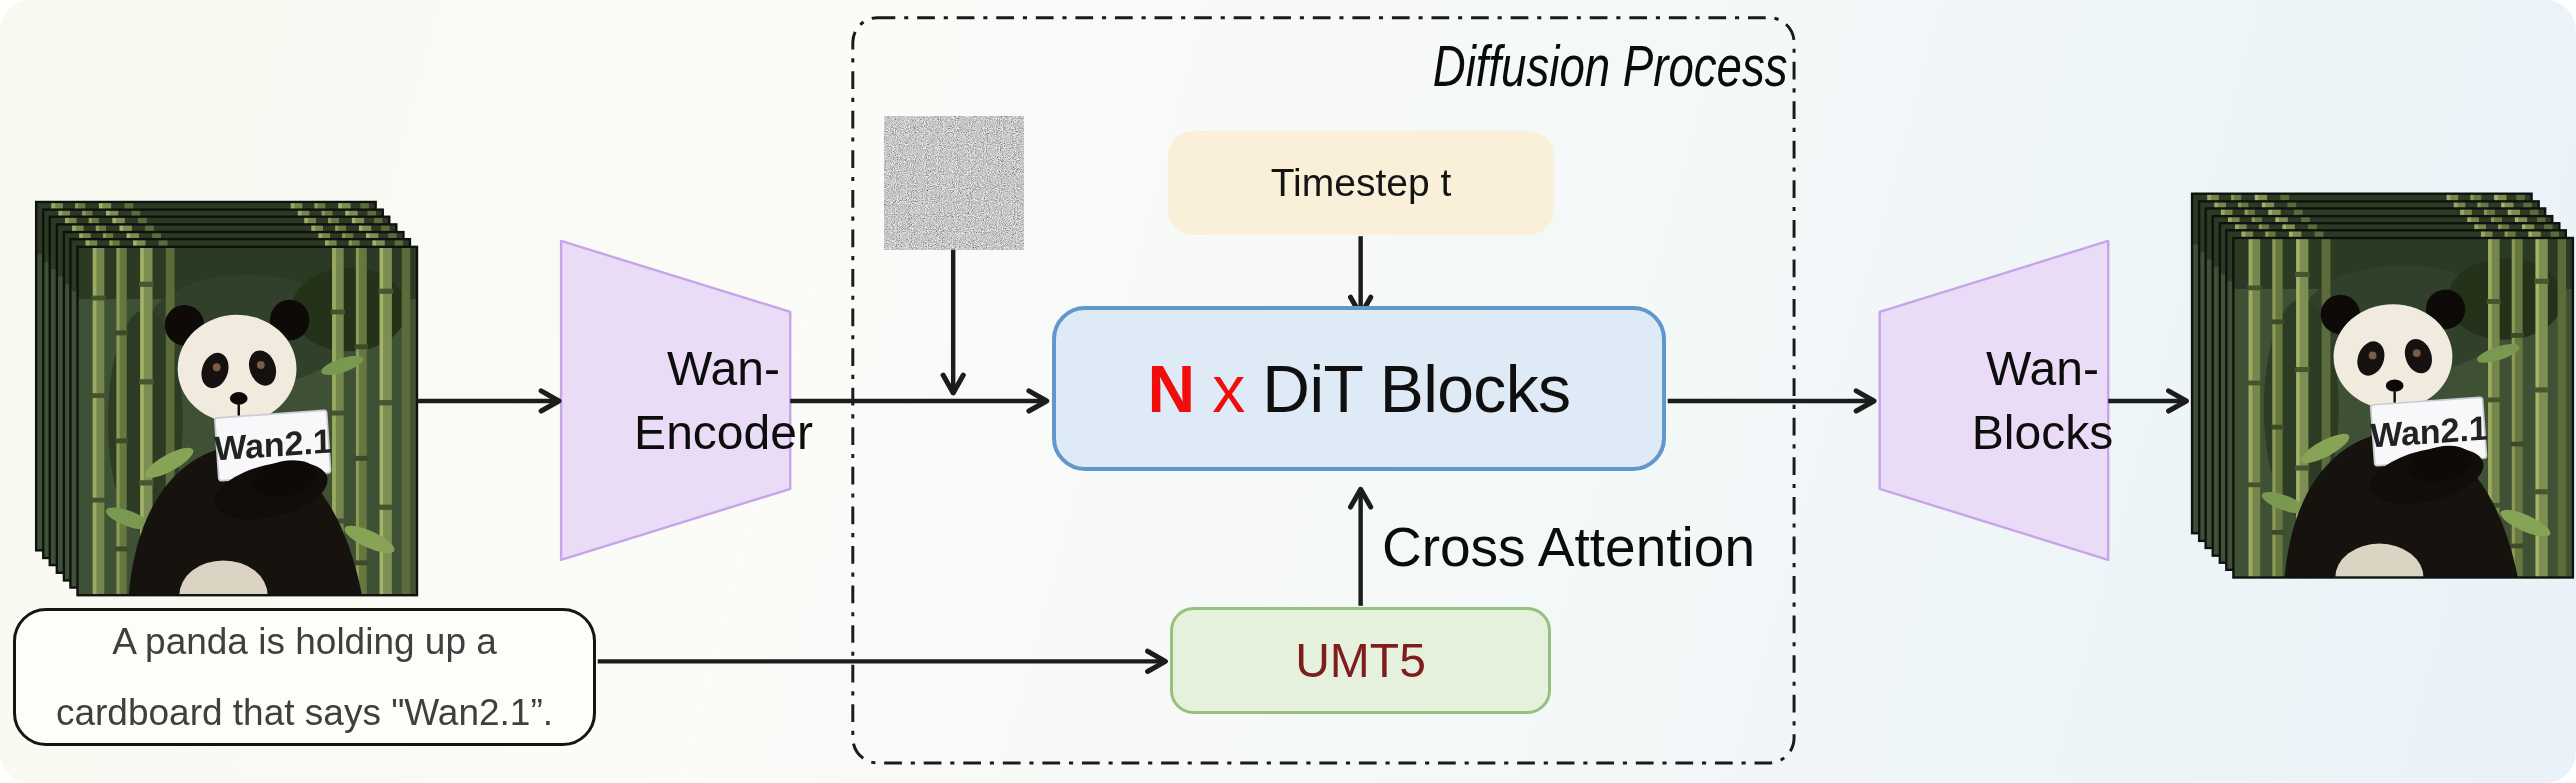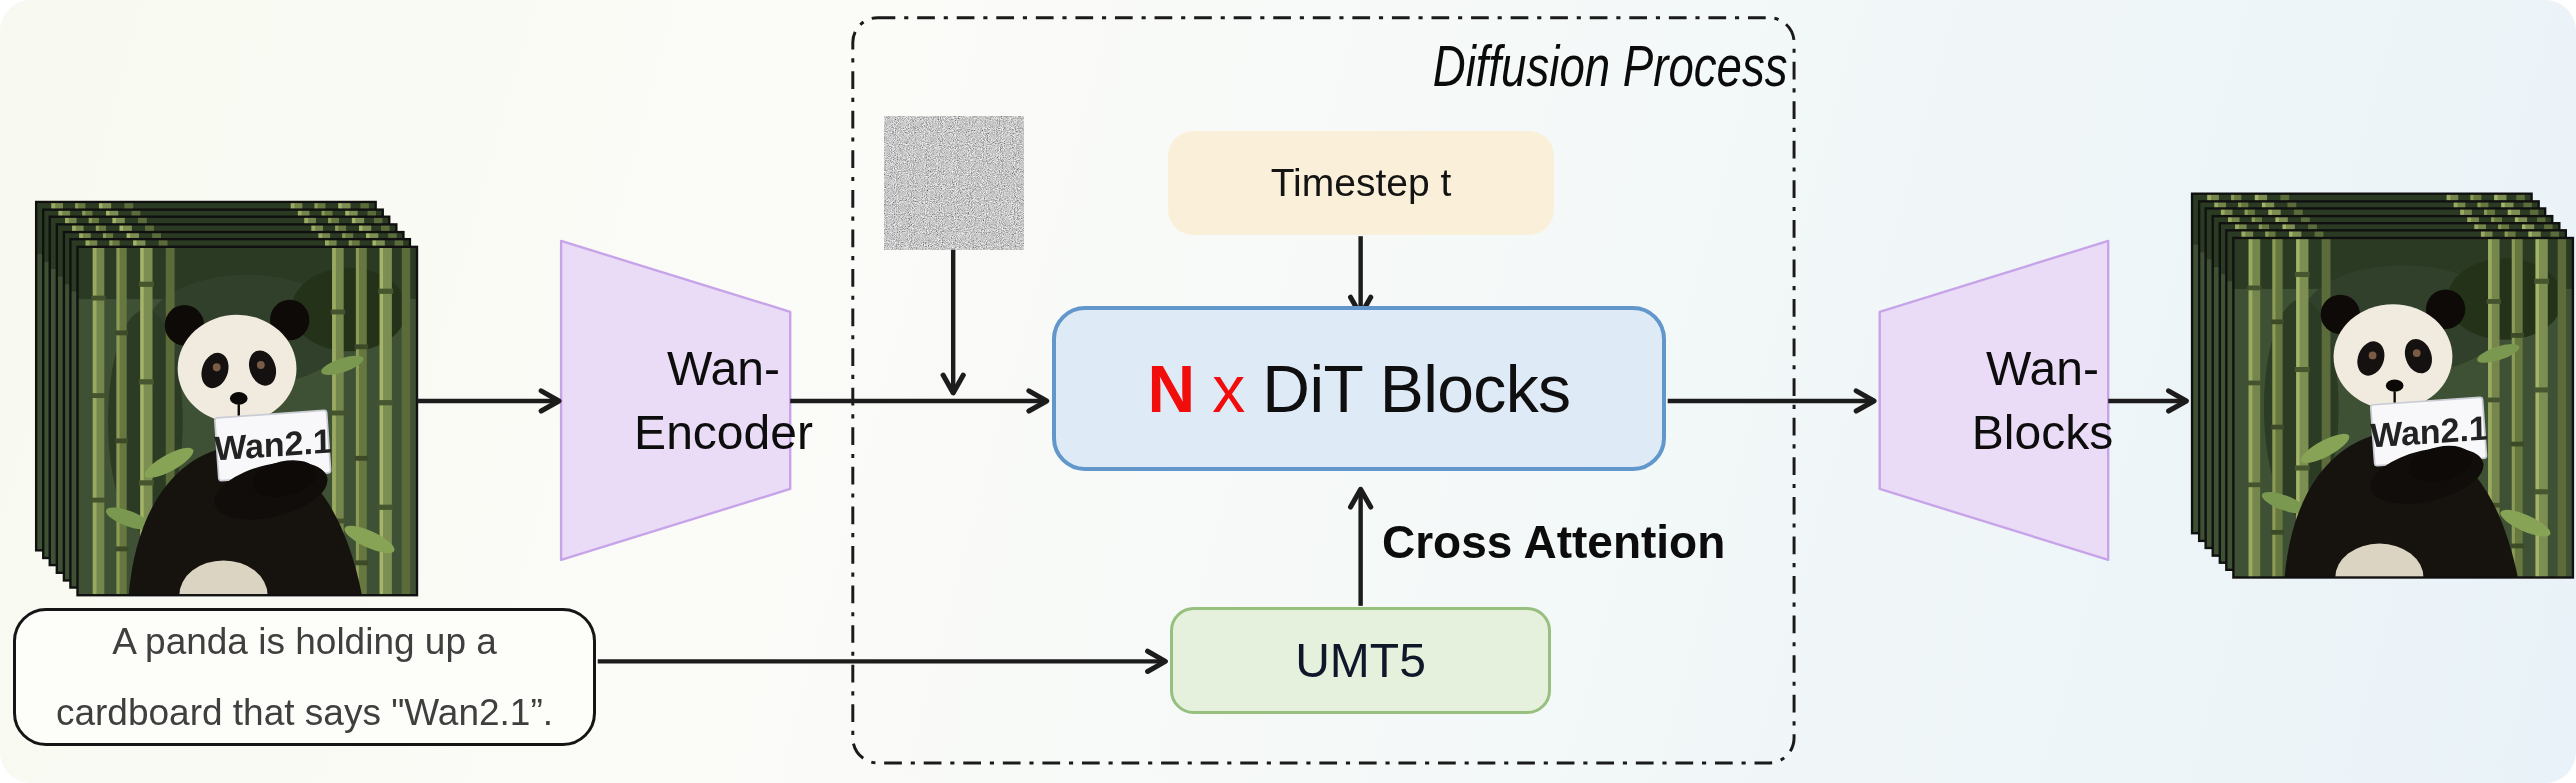--- a/index.html
+++ b/index.html
@@ -14,32 +14,32 @@
   
   #timestep-box{left:1168px;top:131px;width:386px;height:104px;border-radius:25px;}
   #timestep-box span{font-size:39px;font-weight:500;color:#141414;}
   
   #dit-box{left:1052px;top:306px;width:614px;height:165px;border-radius:33px;border:4.1px solid;}
   #dit-box .dit-line{font-size:66px;font-weight:500;letter-spacing:-0.6px;white-space:pre;color:#0f0f0f;}
   #dit-box .n{font-weight:800;}
   #dit-box .times{font-weight:500;margin:0 17.7px;}
   
   #umt5-box{left:1170px;top:607px;width:381px;height:107px;border-radius:23.6px;border:3.5px solid;}
-  #umt5-box span{font-size:48px;font-weight:500;color:#0f172a;}
+  #umt5-box span{font-size:48px;font-weight:500;color:#7f1d1d;}
   
   #prompt-box{left:13px;top:608px;width:583px;height:138px;border-radius:33px;border:3.5px solid;background:#fdfdfa;
     flex-direction:column;line-height:1.5;gap:16px;}
   #prompt-box div{font-size:37px;color:#3f3f3f;white-space:nowrap;}
   
   .vae-label{position:absolute;display:flex;flex-direction:column;align-items:center;justify-content:center;
     line-height:1.32;font-size:48px;font-weight:500;color:#0d0d0d;padding-left:48px;}
   #encoder-label{left:561px;top:241px;width:229px;height:319px;}
   #decoder-label{left:1880px;top:241px;width:229px;height:319px;}
   
-  #cross-attn{position:absolute;left:1382px;top:515px;font-size:46px;font-weight:700;color:#0c0c0c;white-space:nowrap;}
+  #cross-attn{position:absolute;left:1382px;top:515px;font-size:55px;font-weight:400;color:#0c0c0c;white-space:nowrap;}
   
   .sign-text{position:absolute;width:124px;height:65px;display:flex;align-items:center;justify-content:center;
     font-size:34px;font-weight:700;color:#222;transform:translate(-50%,-50%) rotate(-4deg) skewX(-3deg);white-space:nowrap;}
 </style>
 </head>
 <body>
 
 <div id="canvas">
 
   <svg id="shape-layer" width="2576" height="783" viewBox="0 0 4362 1326">

